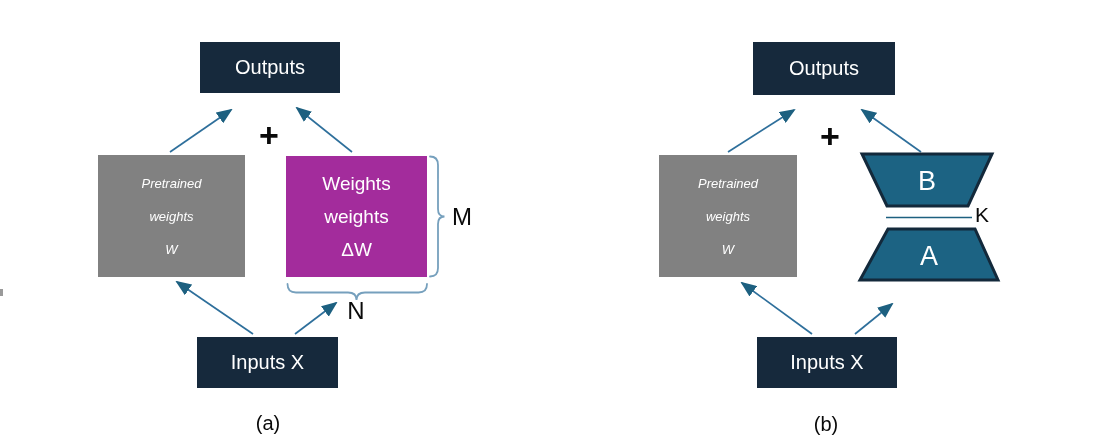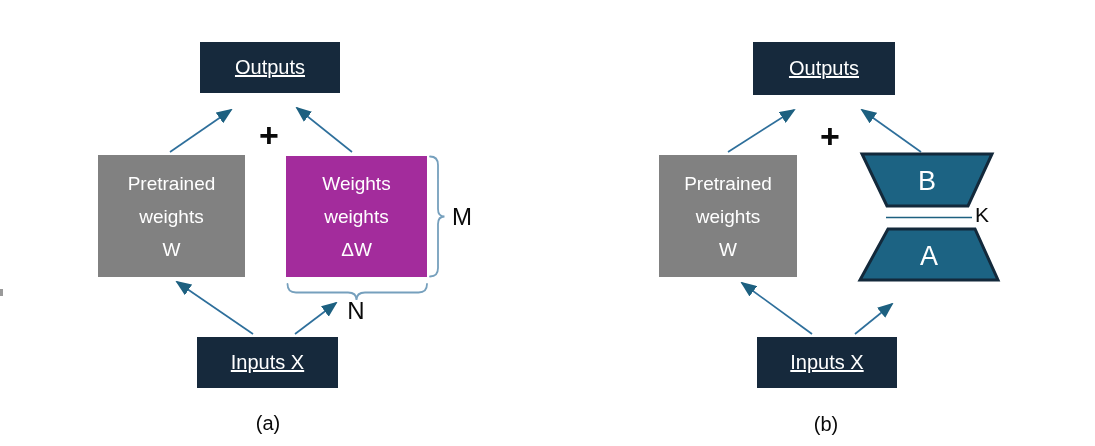--- a/index.html
+++ b/index.html
@@ -61,22 +61,22 @@
   }
   .box {
     position: absolute;
     display: flex;
     flex-direction: column;
     align-items: center;
     justify-content: center;
     text-align: center;
     color: var(--text_light);
   }
-  .box.navy { background: var(--navy); font-size: 20px; text-decoration: underline; }
-  .box.gray { background: var(--gray); font-size: 19px; line-height: 33px; }
+  .box.navy { background: var(--navy); font-size: 20px; }
+  .box.gray { background: var(--gray); font-size: 13px; line-height: 33px; font-style: italic; }
   .box.magenta { background: var(--magenta); font-size: 19px; line-height: 33px; }
   .floating-label {
     position: absolute;
     transform: translate(-50%, -50%);
     color: var(--text_dark);
     white-space: nowrap;
   }
   .plus { font-size: 34px; font-weight: 700; }
   .dim { font-size: 24px; }
   .dim-k { font-size: 21px; }

